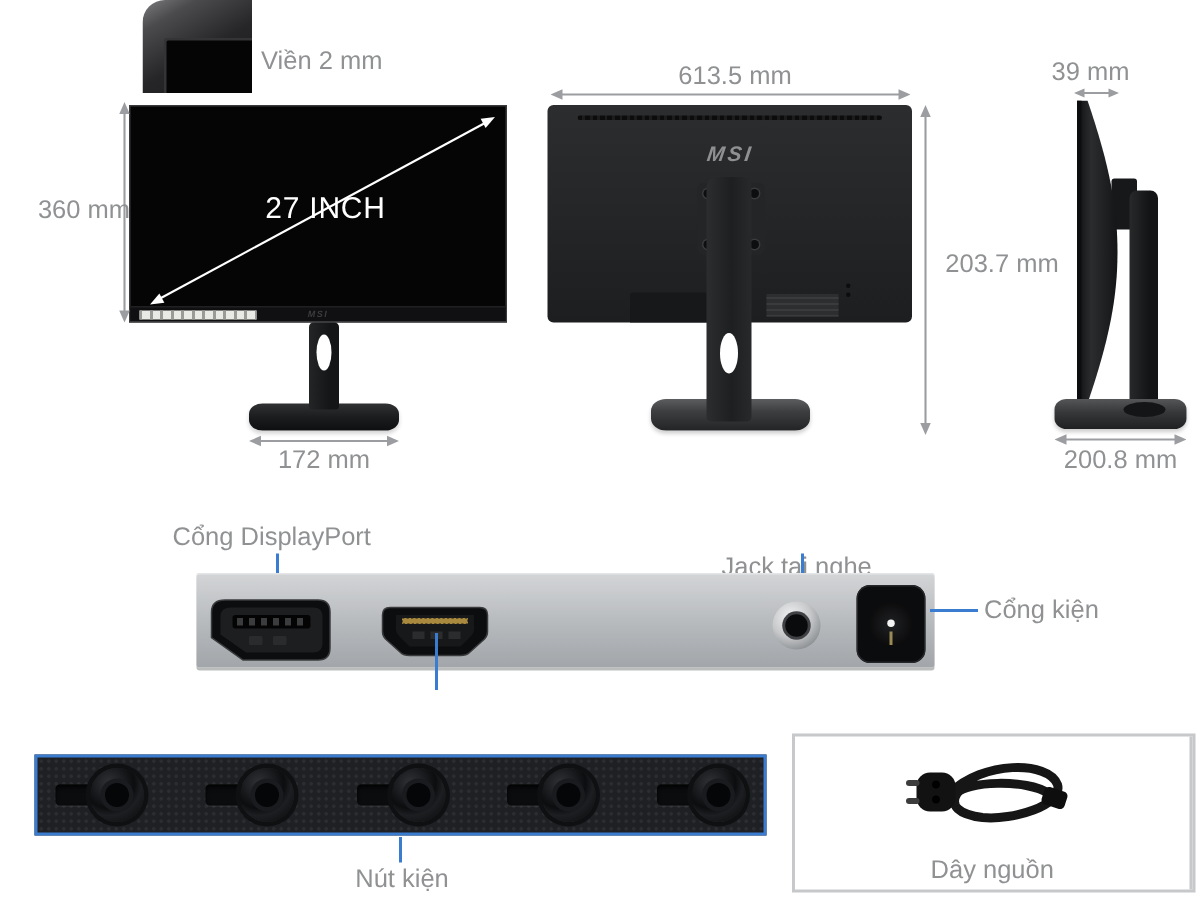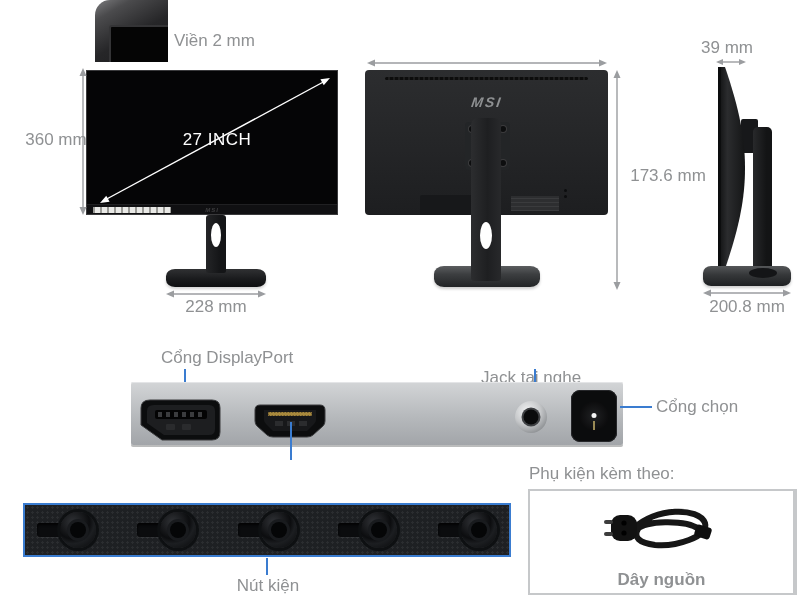--- a/index.html
+++ b/index.html
@@ -21,21 +21,21 @@
   
   .screen{left:86px;top:70px;width:252px;height:145px;background:#050506;
     border:1px solid #3a3a3c;box-sizing:border-box;}
   .screen-bezel-bottom{position:absolute;left:0;right:0;bottom:0;height:9px;
     background:#101012;border-top:1px solid #202022;}
   .energy-sticker{position:absolute;left:6px;bottom:1px;width:78px;height:6px;background:#e9e9e6;
     background-image:repeating-linear-gradient(90deg,#9a9a96 0 2px,transparent 2px 7px);}
   .front-logo{position:absolute;left:50%;bottom:1px;transform:translateX(-50%);
     font-size:6px;font-style:italic;font-weight:bold;color:#3c3c3e;letter-spacing:1px;}
   .diag-text{position:absolute;left:52%;top:48%;transform:translate(-50%,-50%);
-    color:#fff;font-size:17px;letter-spacing:.5px;white-space:nowrap;}
+    color:#fff;font-size:20px;letter-spacing:.5px;white-space:nowrap;}
   .front-stand{left:206px;top:215px;width:20px;height:58px;
     background:linear-gradient(90deg,#242527,#141517 70%);border-radius:3px 3px 2px 2px;}
   .front-stand-hole{position:absolute;left:50%;top:8px;transform:translateX(-50%);
     width:10px;height:24px;background:#fff;border-radius:50%;}
   .front-base{left:166px;top:269px;width:100px;height:18px;border-radius:9px/7px;
     background:linear-gradient(180deg,#303133,#1a1b1d 55%,#0e0f11);
     box-shadow:0 2px 3px rgba(0,0,0,.18);}
 
   
   .back-body{left:365px;top:70px;width:243px;height:145px;border-radius:4px;
@@ -101,21 +101,21 @@
   .btn-slot{width:30px;height:14px;background:#0b0c0e;border-radius:3px;margin-right:-7px;
     box-shadow:inset 0 2px 3px rgba(0,0,0,.8),0 1px 0 rgba(255,255,255,.05);}
   .btn-circle{width:36px;height:36px;border-radius:50%;position:relative;z-index:1;
     background:radial-gradient(circle at 35% 28%,#303236 0%,#0c0d0f 48%,#1c1e21 62%,#060708 100%);
     box-shadow:0 0 0 3px #0e1012,0 1px 1px rgba(255,255,255,.06);}
   .btn-inner{position:absolute;left:50%;top:50%;transform:translate(-50%,-50%);
     width:16px;height:16px;border-radius:50%;background:#050607;box-shadow:0 0 0 3px #191b1e;}
 
   
   .acc-box{left:528px;top:489px;width:269px;height:106px;box-sizing:border-box;
-    border:2px solid #c6c8ca;display:flex;background:#fff;font-weight:bold;}
+    border:2px solid #c6c8ca;display:flex;background:#fff;}
   .acc-cell{flex:1;position:relative;display:flex;flex-direction:column;
     align-items:center;justify-content:flex-end;padding-bottom:3px;}
   .acc-cell.first{border-right:2px solid #c6c8ca;}
   .acc-img{position:absolute;top:8px;left:50%;transform:translateX(-50%);}
   .acc-label{font-size:17px;color:#8f9193;}
 </style>
 </head>
 <body>
 
 <div id="canvas">
@@ -146,22 +146,23 @@
   <div class="abs dim-label center" style="left:6px;top:130px;width:68px;margin-left:16px;">360 mm</div>
   <div class="abs front-base"></div>
   <div class="abs front-stand">
     <div class="front-stand-hole"></div>
   </div>
   <svg class="abs" style="left:166px;top:288px;" width="100" height="12">
     <line x1="5" y1="6" x2="95" y2="6" stroke="#9b9da0" stroke-width="1.4"></line>
     <polygon points="0,6 8,2.5 8,9.5" fill="#9b9da0"></polygon>
     <polygon points="100,6 92,2.5 92,9.5" fill="#9b9da0"></polygon>
   </svg>
-  <div class="abs dim-label center" style="left:166px;top:297px;width:100px;">228 mm</div>
-
+  <div class="abs dim-label center" style="left:166px;top:297px;width:100px;">172 mm</div>
+
+  <div class="abs dim-label center" style="left:428px;top:41px;width:124px;">613.5 mm</div>
   <svg class="abs" style="left:367px;top:57px;" width="240" height="12">
     <line x1="6" y1="6" x2="234" y2="6" stroke="#9b9da0" stroke-width="1.4"></line>
     <polygon points="0,6 8,2.5 8,9.5" fill="#9b9da0"></polygon>
     <polygon points="240,6 232,2.5 232,9.5" fill="#9b9da0"></polygon>
   </svg>
   <div class="abs back-body">
     <div class="back-vent"></div>
     <span class="back-logo">MSI</span>
     <div class="vesa">
       <i class="tl"></i>
@@ -178,21 +179,21 @@
   </div>
   <div class="abs back-base"></div>
   <div class="abs back-stand">
     <div class="back-stand-hole"></div>
   </div>
   <svg class="abs" style="left:611px;top:70px;" width="12" height="220">
     <line x1="6" y1="5" x2="6" y2="215" stroke="#9b9da0" stroke-width="1.4"></line>
     <polygon points="6,0 2.5,8 9.5,8" fill="#9b9da0"></polygon>
     <polygon points="6,220 2.5,212 9.5,212" fill="#9b9da0"></polygon>
   </svg>
-  <div class="abs dim-label center" style="left:622px;top:166px;width:92px;">173.6 mm</div>
+  <div class="abs dim-label center" style="left:622px;top:166px;width:92px;">203.7 mm</div>
 
   <div class="abs dim-label center" style="left:693px;top:38px;width:68px;">39 mm</div>
   <svg class="abs" style="left:716px;top:57px;" width="30" height="10">
     <line x1="4" y1="5" x2="26" y2="5" stroke="#9b9da0" stroke-width="1.4"></line>
     <polygon points="0,5 7,2 7,8" fill="#9b9da0"></polygon>
     <polygon points="30,5 23,2 23,8" fill="#9b9da0"></polygon>
   </svg>
   <div class="abs side-bracket"></div>
   <div class="abs side-stand"></div>
   <svg class="abs" style="left:716px;top:67px;" width="30" height="202">
@@ -209,21 +210,21 @@
   <div class="abs side-base">
     <div class="side-base-mount"></div>
   </div>
   <svg class="abs" style="left:703px;top:288px;" width="88" height="10">
     <line x1="5" y1="5" x2="83" y2="5" stroke="#9b9da0" stroke-width="1.4"></line>
     <polygon points="0,5 8,1.5 8,8.5" fill="#9b9da0"></polygon>
     <polygon points="88,5 80,1.5 80,8.5" fill="#9b9da0"></polygon>
   </svg>
   <div class="abs dim-label center" style="left:691px;top:297px;width:112px;">200.8 mm</div>
 
-  <div class="abs dim-label" style="left:115px;top:348px;margin-left:46px;">Cổng DisplayPort</div>
+  <div class="abs dim-label" style="left:115px;top:348px;">Cổng DisplayPort</div>
   <div class="abs callout-line-v" style="left:184px;top:369px;height:50px;"></div>
   <div class="abs dim-label" style="left:481px;top:368px;">Jack tai nghe</div>
   <div class="abs callout-line-v" style="left:534px;top:369px;height:45px;"></div>
 
   <div class="abs port-panel"></div>
 
   <svg class="abs" style="left:140px;top:399px;" width="82" height="42">
     <path d="M10,1 H72 Q80,1 80,9 V33 Q80,41 72,41 H22 L1,26 V9 Q1,1 10,1 Z" fill="#0c0d0e" stroke="#3a3b3d" stroke-width="1"></path>
     <path d="M14,6 H69 Q75,6 75,12 V30 Q75,36 69,36 H24 L7,24 V12 Q7,6 14,6 Z" fill="#1d1e20"></path>
     <rect x="15" y="11" width="52" height="9" rx="2" fill="#040404"></rect>
@@ -251,21 +252,21 @@
     <div class="hp-hole"></div>
   </div>
 
   <div class="abs power-port">
     <div class="power-hole">
       <div class="power-pin"></div>
       <div class="power-slot"></div>
     </div>
   </div>
   <div class="abs callout-line-h" style="left:620px;top:406px;width:32px;"></div>
-  <div class="abs dim-label" style="left:656px;top:397px;">Cổng chọn</div>
+  <div class="abs dim-label" style="left:656px;top:397px;">Cổng kiện</div>
 
   <div class="abs callout-line-v" style="left:290px;top:422px;height:38px;"></div>
 
   <div class="abs btn-strip">
     <div class="btn-group">
       <div class="btn-slot"></div>
         <div class="btn-circle">
           <div class="btn-inner"></div>
         </div>
     </div>
@@ -290,21 +291,20 @@
     <div class="btn-group">
       <div class="btn-slot"></div>
         <div class="btn-circle">
           <div class="btn-inner"></div>
         </div>
     </div>
   </div>
   <div class="abs callout-line-v" style="left:266px;top:558px;height:17px;"></div>
   <div class="abs dim-label center" style="left:222px;top:576px;width:92px;">Nút kiện</div>
 
-  <div class="abs dim-label" style="left:529px;top:464px;">Phụ kiện kèm theo:</div>
   <div class="abs acc-box">
     <div class="acc-cell first">
       <svg class="acc-img" width="118" height="66">
         <path d="M30,30 C52,8 96,8 102,24 C106,38 72,48 52,46 C36,44 30,38 35,30 C40,22 82,20 96,30" fill="none" stroke="#161616" stroke-width="6" stroke-linecap="round"></path>
         <rect x="8" y="16" width="26" height="26" rx="9" fill="#121212"></rect>
         <rect x="1" y="21" width="9" height="4" rx="2" fill="#3c3c3c"></rect>
         <rect x="1" y="33" width="9" height="4" rx="2" fill="#3c3c3c"></rect>
         <circle cx="21" cy="24" r="2.6" fill="#000"></circle>
         <circle cx="21" cy="34" r="2.6" fill="#000"></circle>
         <rect x="92" y="27" width="16" height="12" rx="3" fill="#0e0e0e" transform="rotate(18 100 33)"></rect>

